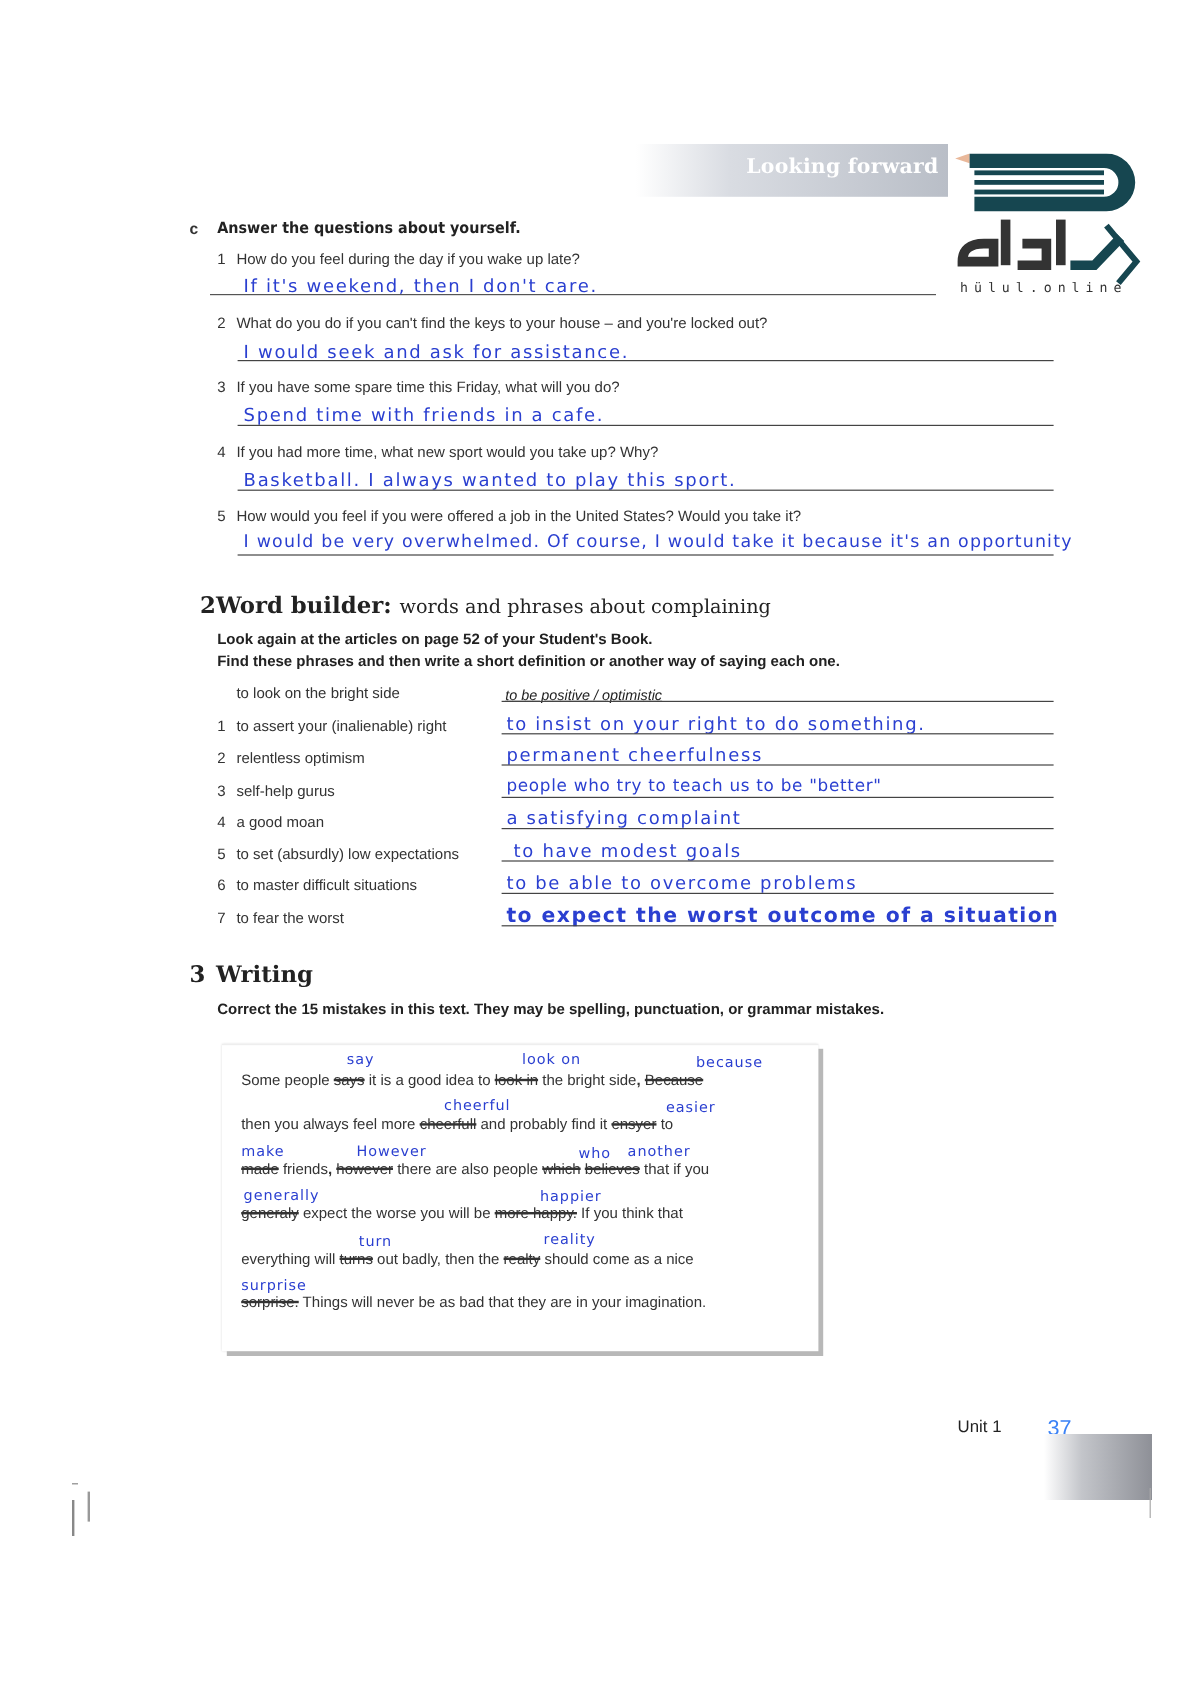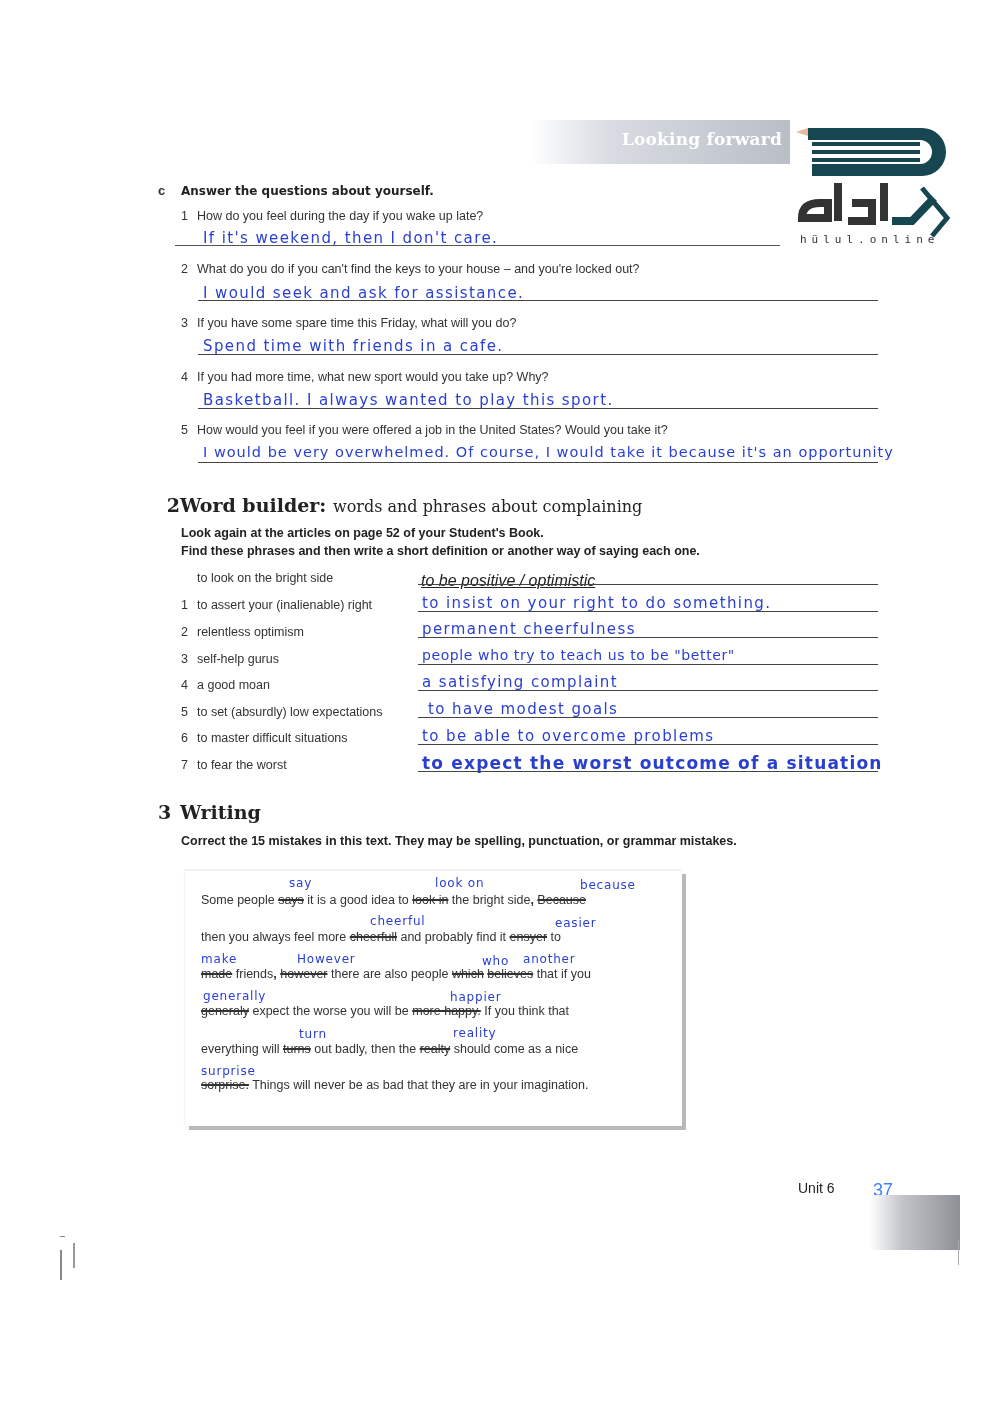--- a/index.html
+++ b/index.html
@@ -29,21 +29,21 @@
           font-weight: normal; white-space: nowrap; }
 
     
     .h2 { font-size: 19px; font-weight: bold; color: #222; font-family: "DejaVu Serif", serif; }
     .h2 .num { display: inline-block; width: 22px; }
     .h2 .sub { font-weight: normal; font-size: 16px; }
     .instr { font-size: 12.5px; font-weight: bold; color: #222; line-height: 18px; }
 
     .wb-phrase { font-size: 12.5px; color: #333; white-space: nowrap; }
     .wb-phrase .n { display: inline-block; width: 16px; }
-    .wb-example { font-size: 16px; font-style: italic; color: #222; text-decoration: underline; }
+    .wb-example { font-size: 12px; font-style: italic; color: #222; text-decoration: underline; }
 
     
     .wbox { left: 185px; top: 870px; width: 497px; height: 255px; background: #fff;
             box-shadow: 4px 4px 0 #b8b8b8, 0 0 2px #ddd; border-top: 1px solid #eee; }
     .wline { position: absolute; left: 16px; font-size: 12.5px; color: #333; white-space: nowrap; }
     .strike { text-decoration: line-through; text-decoration-thickness: 1.5px; }
     .corr { position: absolute; font-family: "DejaVu Sans", sans-serif; color: #2a3fd0; font-size: 12px;
             letter-spacing: 0.8px; white-space: nowrap; }
 
     .footer-unit { left: 798px; top: 1180px; font-size: 14px; color: #222; }
@@ -193,19 +193,19 @@
   <div class="wline" style="top:171px;">
     <span>everything will </span><span class="strike">turns</span><span> out badly, then the </span><span class="strike">realty</span><span> should come as a nice</span>
   </div>
 
   <span class="corr" style="left:16px; top:193px;">surprise</span>
   <div class="wline" style="top:207px;">
     <span class="strike">sorprise.</span><span> Things will never be as bad that they are in your imagination.</span>
   </div>
 </div>
 
-<span class="abs footer-unit">Unit 6</span>
+<span class="abs footer-unit">Unit 1</span>
 <span class="abs footer-num">37</span>
 <div class="abs corner-block"></div>
 <div class="abs corner-tick"></div>
 <div class="abs margin-dash"></div>
 <div class="abs margin-mark1"></div>
 <div class="abs margin-mark2"></div>
 
 </body></html>

